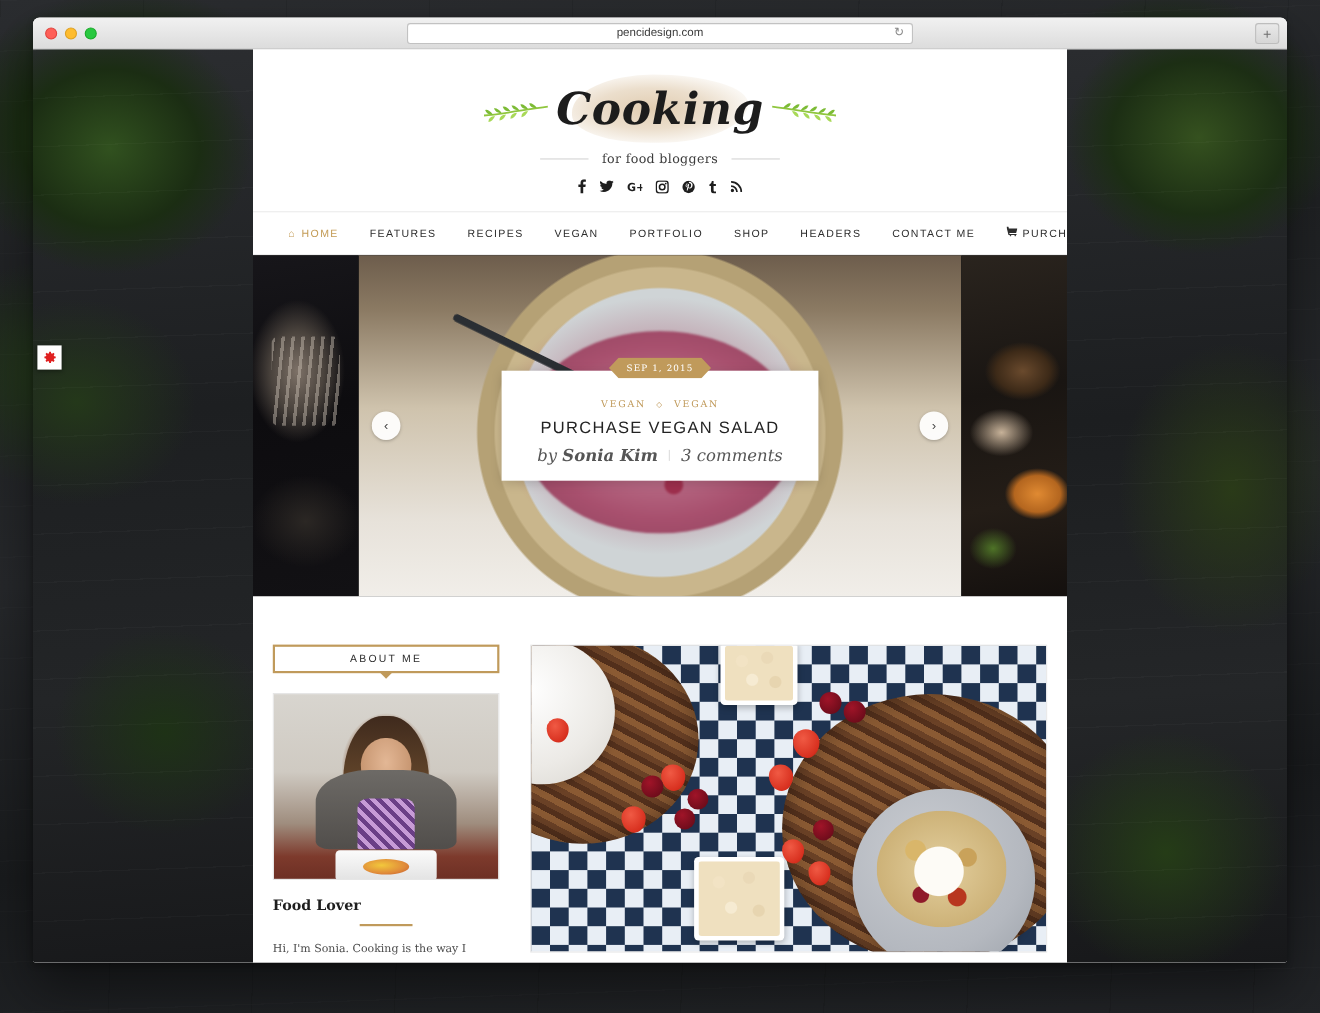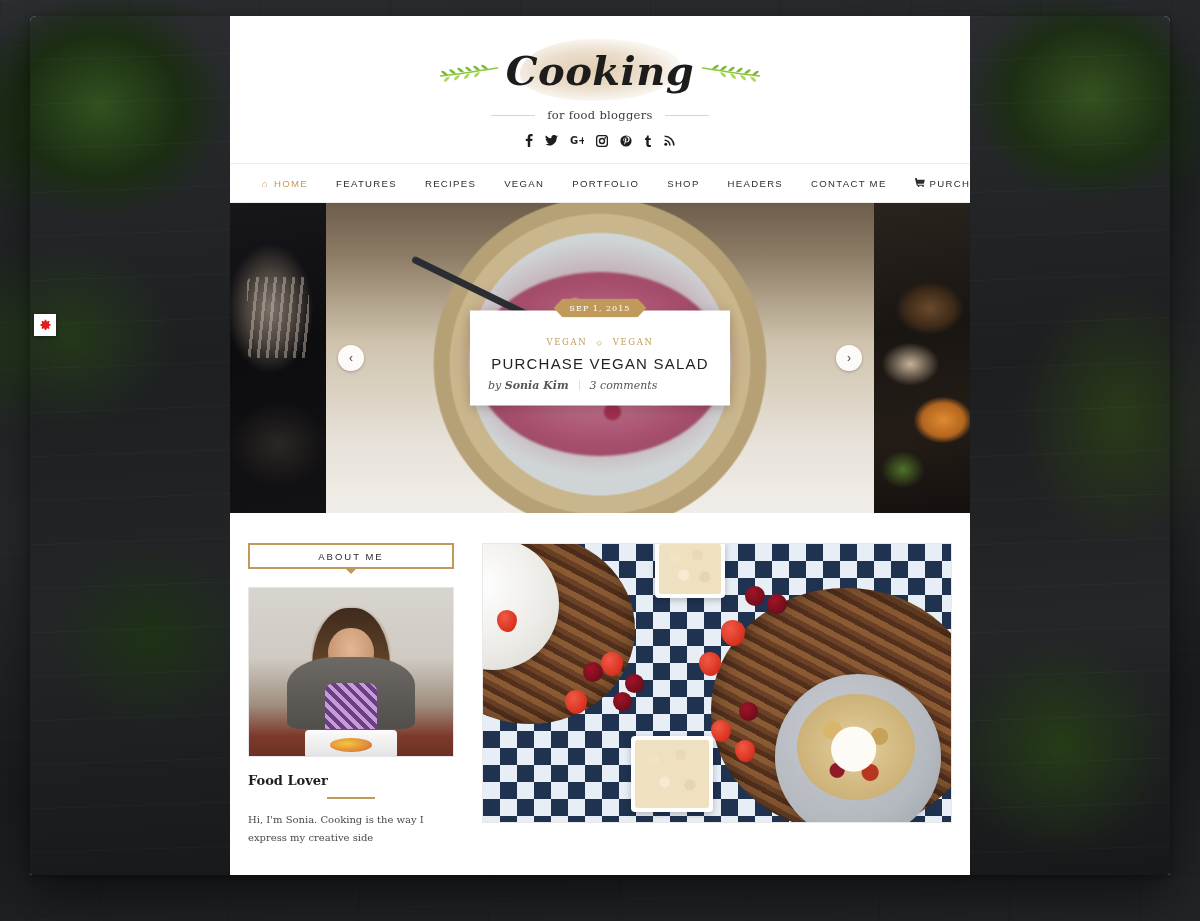--- a/index.html
+++ b/index.html
@@ -237,21 +237,21 @@
     display: flex; align-items: center; justify-content: center;
     font-size: 12px; color: #444; line-height: 1;
     box-shadow: 0 1px 3px rgba(0,0,0,.25); z-index: 5;
   }
   .slider-arrow.prev { left: 96px; margin-left: 12px; }
   .slider-arrow.next { right: 96px; margin-right: 12px; }
 
   #caption {
     position: absolute; left: 50%; top: 50%;
     transform: translate(-50%,-50%);
-    width: 260px; background: #fff;
+    width: 288px; background: #fff;
     padding: 26px 18px 14px; text-align: center;
     box-shadow: 0 2px 10px rgba(0,0,0,.18);
     z-index: 6;
   }
   .cap-date {
     position: absolute; left: 50%; top: -12px; transform: translateX(-50%);
     background: #c09a5b; color: #fff;
     font-family: "DejaVu Serif", serif;
     font-size: 8px; letter-spacing: 1px;
     padding: 5px 16px; white-space: nowrap;
@@ -262,29 +262,29 @@
     font-size: 8.5px; letter-spacing: 1.6px; color: #c09a5b;
     margin-bottom: 8px;
   }
   .cap-cats .sep { color: #c09a5b; margin: 0 5px; font-size: 7px; }
   .cap-title {
     font-size: 15px; letter-spacing: 1.2px; color: #232323;
     font-weight: 400; margin-bottom: 7px;
   }
   .cap-meta {
     font-family: "DejaVu Serif", serif; font-style: italic;
-    font-size: 11px; color: #555;
-    display: flex; align-items: center; gap: 10px;
+    font-size: 15px; color: #555;
+    display: flex; align-items: center; justify-content: center; gap: 10px;
   }
   .cap-meta .vline { width: 1px; height: 10px; background: #ddd; }
   .cap-meta b { font-weight: 700; }
 
   
   #about-section {
-    display: flex; gap: 28px; padding: 30px 18px 0; background: #fff;
+    display: flex; gap: 28px; padding: 44px 18px 0; background: #fff;
   }
   #about-col { width: 206px; flex: none; }
   .about-box {
     border: 2px solid #c09a5b; background:#fff;
     height: 26px; display: flex; align-items: center; justify-content: center;
     position: relative; margin-bottom: 18px;
   }
   .about-box-label { font-size: 9.5px; letter-spacing: 2px; color: #2c2c2c; }
   .about-box::after {
     content:""; position: absolute; left: 50%; bottom: -7px;
@@ -424,20 +424,32 @@
 
 <div id="settings-btn">
   <svg width="13" height="13" viewBox="0 0 24 24">
     <path fill="#e02020" d="M12 8a4 4 0 100 8 4 4 0 000-8zm0 2.4a1.6 1.6 0 110 3.2 1.6 1.6 0 010-3.2z"></path>
     <path fill="#e02020" d="M10.6 1.5h2.8l.45 2.6 1.6.66 2.2-1.45 1.98 1.98-1.45 2.2.66 1.6 2.6.45v2.8l-2.6.45-.66 1.6 1.45 2.2-1.98 1.98-2.2-1.45-1.6.66-.45 2.6h-2.8l-.45-2.6-1.6-.66-2.2 1.45-1.98-1.98 1.45-2.2-.66-1.6-2.6-.45v-2.8l2.6-.45.66-1.6-1.45-2.2L6.35 3.31l2.2 1.45 1.6-.66.45-2.6z"></path>
   </svg>
 </div>
 
 <div id="browser">
 
+  <div id="titlebar">
+    <div class="traffic">
+      <span class="dot red"></span>
+      <span class="dot yellow"></span>
+      <span class="dot green"></span>
+    </div>
+    <div id="addressbar">
+      <span>pencidesign.com</span>
+      <span id="reload">↻</span>
+    </div>
+    <div id="newtab">+</div>
+  </div>
 
   <div id="viewport">
     <div class="vp-gutter left"></div>
 
     <div id="site">
 
       <div id="site-header">
         <div class="logo-wrap">
           <div class="logo-wash"></div>
           <svg class="laurel left" viewBox="0 0 64 24">

